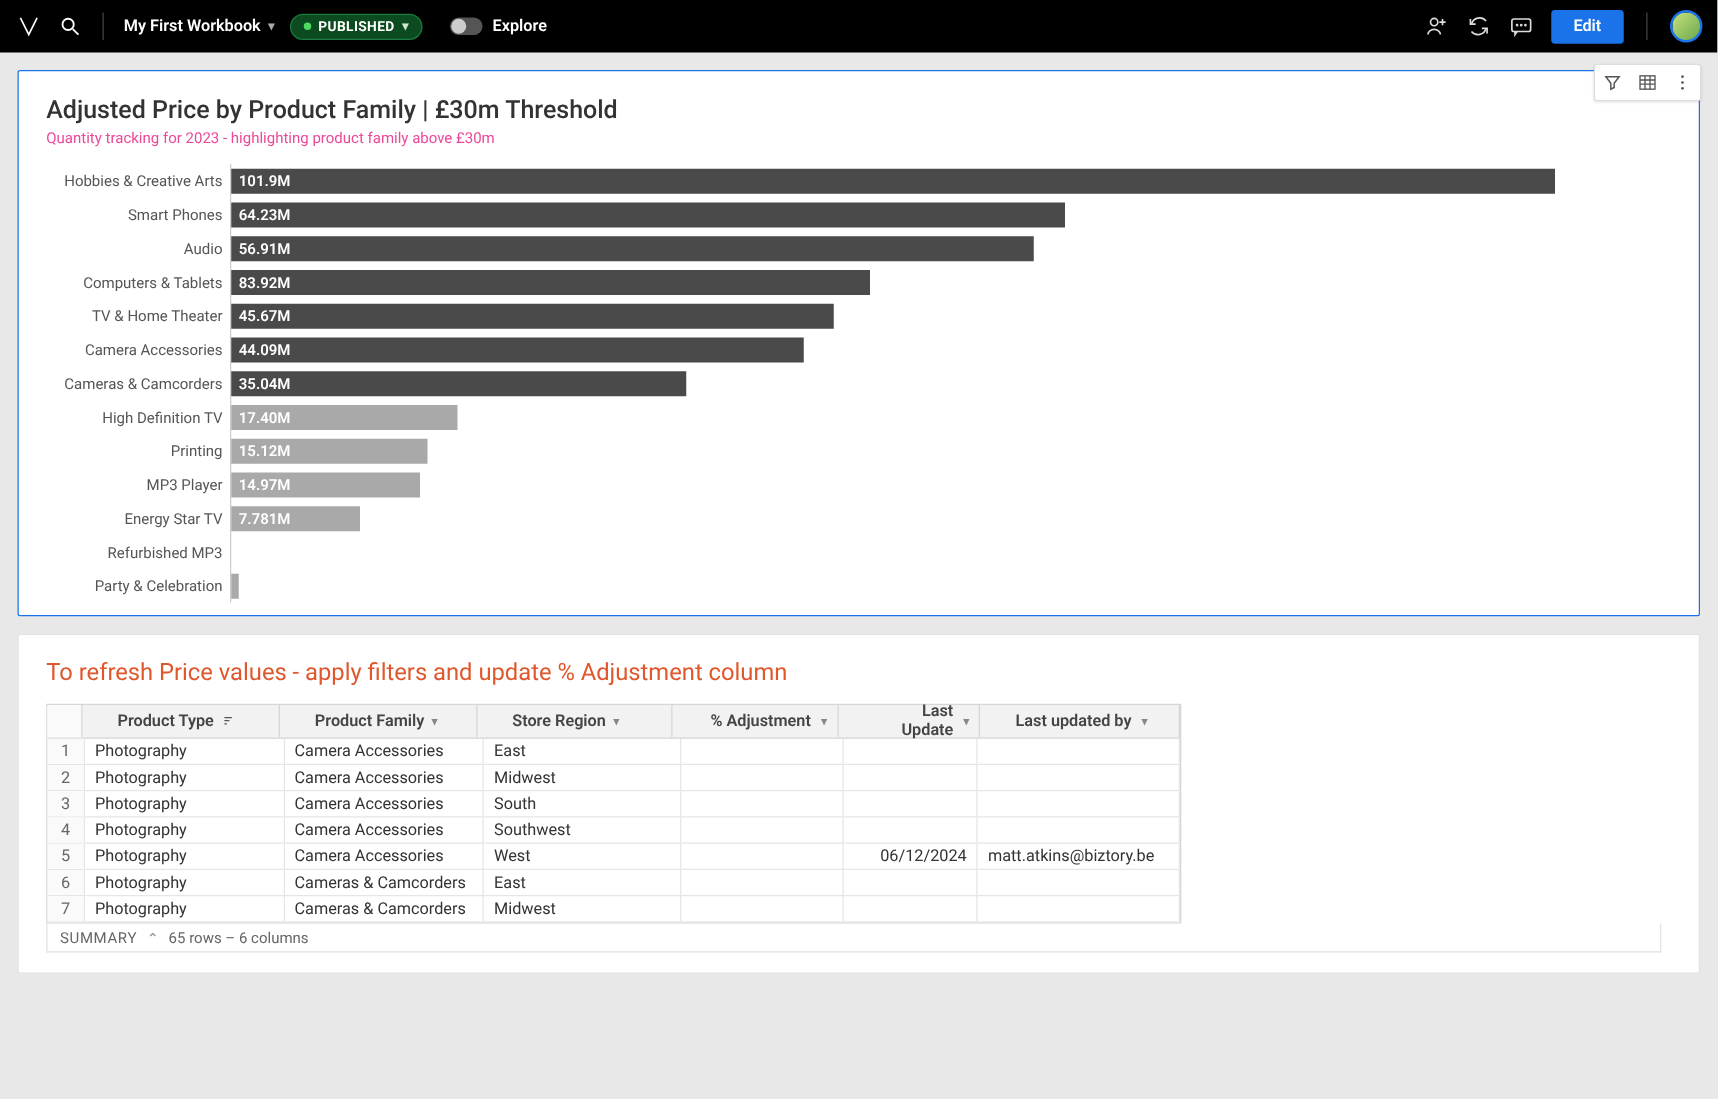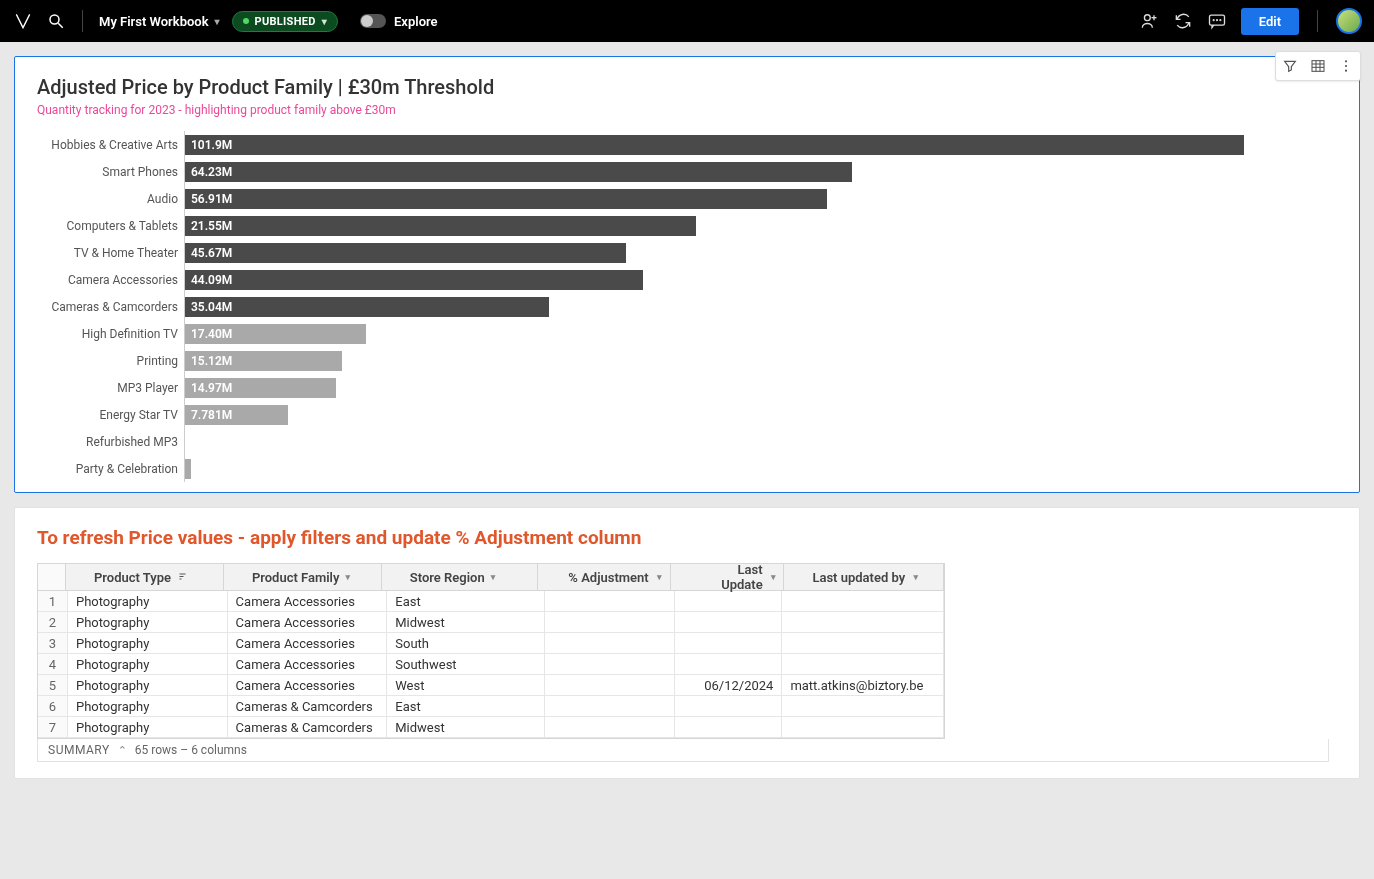--- a/index.html
+++ b/index.html
@@ -84,21 +84,21 @@
   .bar {
     height:20px; display:flex; align-items:center;
     padding-left:6px; color:#fff; font-size:12px; font-weight:600;
     white-space: nowrap;
   }
   .bar.dark { background:#4a4a4a; }
   .bar.light { background:#a9a9a9; }
 
   
   .table-panel { padding: 18px 22px 0 22px; border:1px solid #e2e2e2; }
-  .table-instruction { color:#e0572c; font-size:19px; font-weight:700; margin-bottom: 14px; }
+  .table-instruction { color:#e0572c; font-size:19px; font-weight:400; margin-bottom: 14px; }
   .grid { border:1px solid #d6d6d6; font-size:13px; color:#333; width: 908px; }
   .grid-header { display:flex; background:#f2f2f2; border-bottom:1px solid #d6d6d6;gap:20px; }
   .grid-header .cell { border-right:1px solid #d6d6d6; padding:4px 8px; display:flex; align-items:center; font-weight:600; color:#444; gap:6px; height:26px; }
   .grid-row { display:flex; border-bottom:1px solid #e6e6e6; }
   .grid-row .cell { border-right:1px solid #e6e6e6; padding:2px 8px; height:20px; display:flex; align-items:center; }
   .rownum { width:30px; justify-content:center; background:#fafafa; color:#666; }
   .col-pt { width:160px; }
   .col-pf { width:160px; }
   .col-sr { width:158px; }
   .col-adj { width:130px; text-align:right; justify-content:flex-end; }
@@ -232,27 +232,27 @@
         </div>
         <div class="bar-row">
           <div class="bar-label">Audio</div>
           <div class="bar-track">
             <div class="bar dark" style="width: 642px;">56.91M</div>
           </div>
         </div>
         <div class="bar-row">
           <div class="bar-label">Computers &amp; Tablets</div>
           <div class="bar-track">
-            <div class="bar dark" style="width: 511.086px;">21.55M</div>
+            <div class="bar dark" style="width: 511.086px;">83.92M</div>
           </div>
         </div>
         <div class="bar-row">
           <div class="bar-label">TV &amp; Home Theater</div>
           <div class="bar-track">
-            <div class="bar dark" style="width: 441px;">45.67M</div>
+            <div class="bar dark" style="width: 482px;">45.67M</div>
           </div>
         </div>
         <div class="bar-row">
           <div class="bar-label">Camera Accessories</div>
           <div class="bar-track">
             <div class="bar dark" style="width: 458.19px;">44.09M</div>
           </div>
         </div>
         <div class="bar-row">
           <div class="bar-label">Cameras &amp; Camcorders</div>

